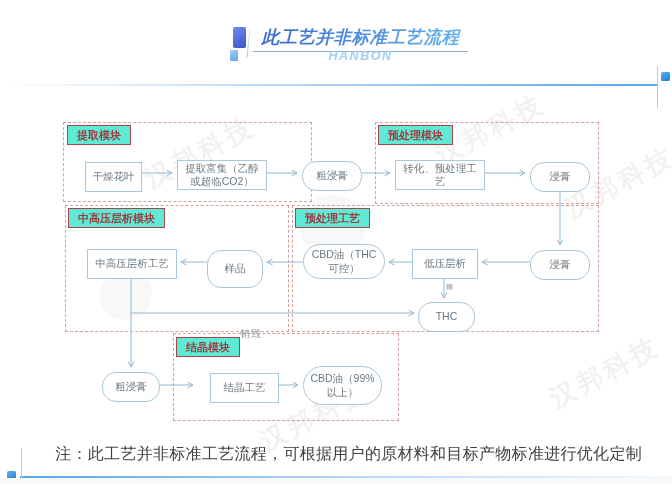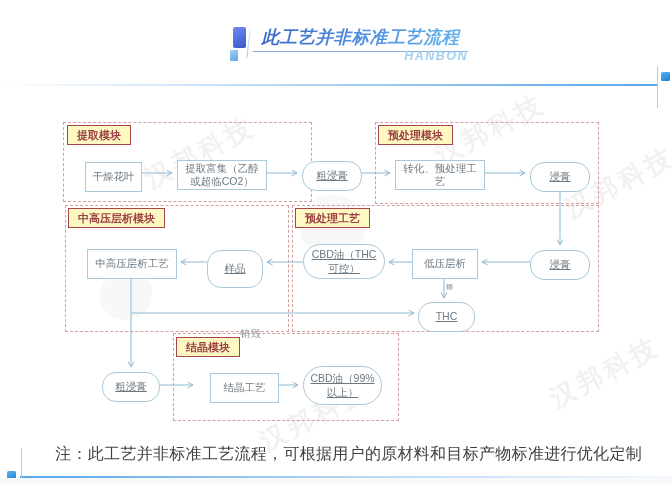--- a/index.html
+++ b/index.html
@@ -24,21 +24,21 @@
   }
   .page-title{
     position:absolute;left:253px;top:25px;width:215px;
     font-size:17.5px;font-weight:bold;font-style:italic;letter-spacing:.5px;
     background:linear-gradient(90deg,#3a66cc,#64b5ef);
     -webkit-background-clip:text;background-clip:text;color:transparent;
     border-bottom:1px solid #7fb0e0;padding-bottom:2px;text-align:center;
     white-space:nowrap;
   }
   .brand{
-    position:absolute;left:253px;top:49px;width:215px;text-align:right;
+    position:absolute;left:253px;top:49px;width:215px;text-align:center;
     font-size:12.5px;font-weight:bold;font-style:italic;letter-spacing:1.5px;
     color:#a3d0f2;
   }
   .divider-top{
     position:absolute;left:0;top:84px;width:658px;height:2px;
     background:linear-gradient(90deg,rgba(160,200,255,0),#bcd9f5 40%,#58a6e8);
   }
   .divider-top-v{
     position:absolute;left:657px;top:66px;width:1px;height:42px;background:#a9d2f2;
   }
@@ -60,30 +60,30 @@
   }
   .note{
     position:absolute;right:30px;top:444px;font-size:16px;color:#3f3f3f;
     letter-spacing:.3px;white-space:nowrap;
   }
   
   .mbox{
     position:absolute;border:1px dashed #d4a0a0;background:transparent;
   }
   .mlabel{
-    position:absolute;border:1px solid #a6454b;background:#fef9c3;color:#9c3f44;
+    position:absolute;border:1px solid #a6454b;background:#5eead4;color:#9c3f44;
     font-size:11px;font-weight:bold;padding:3px 9px;white-space:nowrap;line-height:1.1;
   }
   .node{
     position:absolute;display:flex;align-items:center;justify-content:center;
     border:1px solid #a9c8da;background:#fff;color:#6b7882;
     font-size:10.5px;text-align:center;line-height:1.25;box-sizing:border-box;
     padding:14px 3px;
   }
-  .stadium{border-radius:14px;text-decoration:underline;}
+  .stadium{border-radius:14px;}
   .edges{position:absolute;left:0;top:0;pointer-events:none;}
   .edge-label{
     position:absolute;font-size:10px;color:#8a949c;letter-spacing:1px;margin-top:26px;
   }
   .edge-label-vertical{
     position:absolute;font-size:6.5px;color:#9aa4ac;
     writing-mode:vertical-rl;letter-spacing:0;line-height:1;
   }
   
   .wm{

